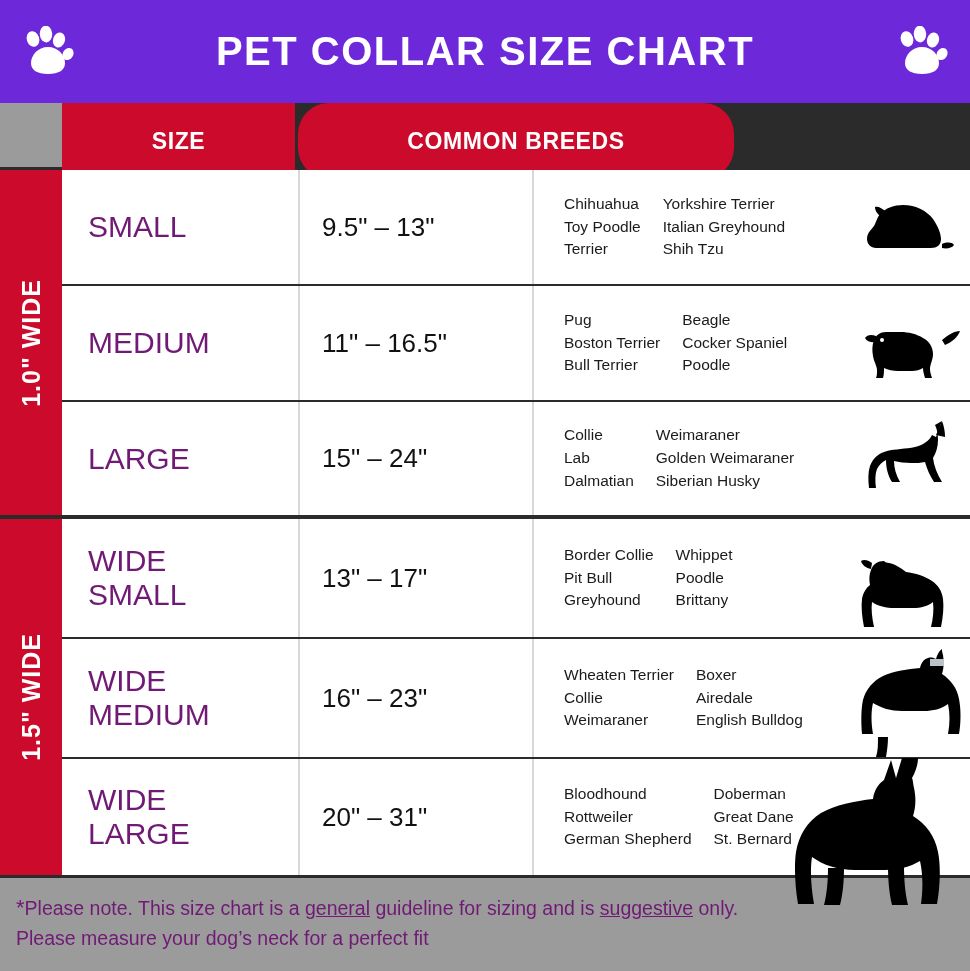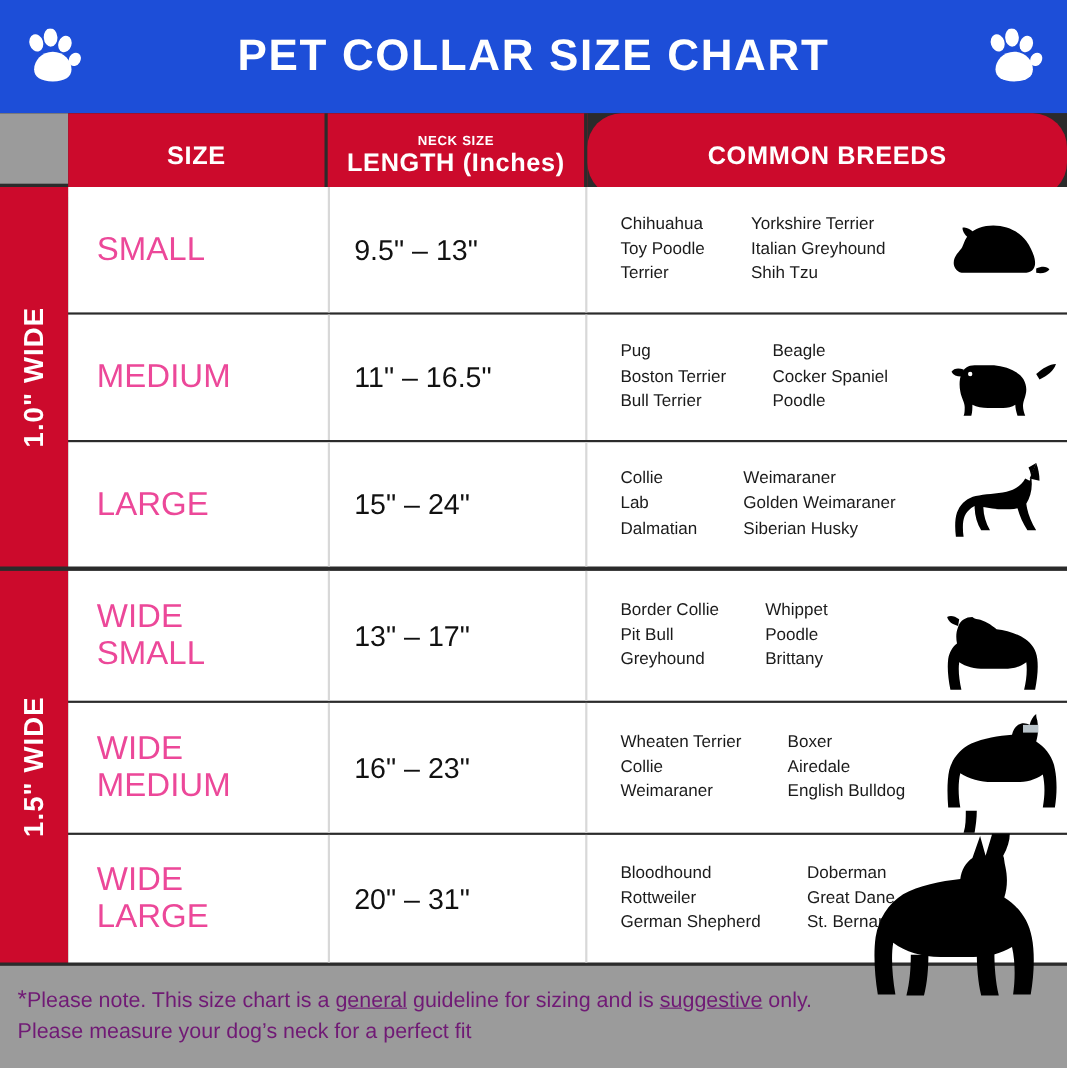--- a/index.html
+++ b/index.html
@@ -17,21 +17,21 @@
     width: 970px;
     height: 971px;
     background: #2b2b2b;
   }
 
   
   .header {
     position: absolute;
     left: 0; top: 0;
     width: 970px; height: 103px;
-    background: #1d4ed8;
+    background: #6d28d9;
     display: flex;
     align-items: center;
     justify-content: center;
   }
   .header-title {
     color: #ffffff;
     font-size: 40px;
     font-weight: bold;
     letter-spacing: 1.5px;
   }
@@ -112,39 +112,38 @@
   }
   .row .cell {
     display: flex;
     align-items: center;
     height: 100%;
   }
   .cell-size {
     width: 236px;
     padding-left: 26px;
     font-size: 30px;
-    color: #ec4899;
+    color: #701a75;
     line-height: 1.12;
   }
   .cell-size .l2 { display: block; }
   .cell-len {
     width: 236px;
     padding-left: 22px;
     font-size: 26px;
     color: #111;
     border-left: 2px solid #d8d8d8;
     border-right: 2px solid #d8d8d8;
   }
   .cell-breeds {
     width: 436px;
     position: relative;
     padding-left: 30px;
     display: flex;
     align-items: center;
-    gap: 20px;
   }
   .breed-col {
     font-size: 15.5px;
     color: #1b1b1b;
     line-height: 1.47;
     white-space: nowrap;
   }
   .breed-col.c2 { margin-left: 22px; }
   .silhouette {
     position: absolute;
@@ -200,24 +199,20 @@
     </svg>
   </div>
 
   <div class="table-wrap">
 
     <div class="colhead">
       <div class="spacer"></div>
       <div class="cell c-size">
         <div class="big">SIZE</div>
       </div>
-      <div class="cell c-length">
-        <div class="small">NECK SIZE</div>
-        <div class="big">LENGTH (Inches)</div>
-      </div>
       <div class="cell c-breeds">
         <div class="big">COMMON BREEDS</div>
       </div>
     </div>
 
     <div class="band b1">
       <span>1.0" WIDE</span>
     </div>
     <div class="band b2">
       <span>1.5" WIDE</span>

